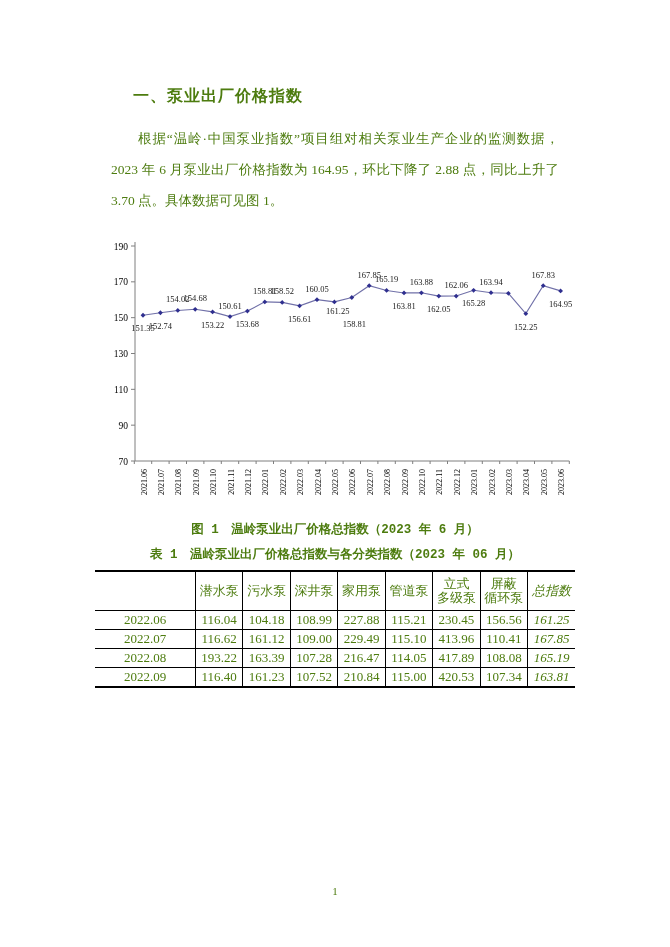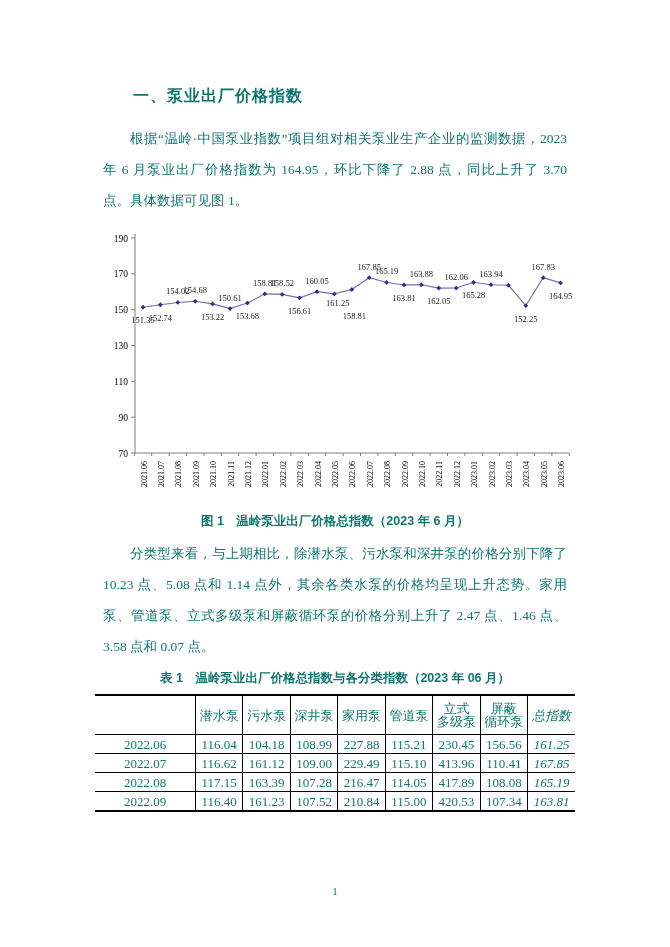--- a/index.html
+++ b/index.html
@@ -3,39 +3,39 @@
 <meta charset="utf-8">
 <style>
   html,body{margin:0;padding:0;background:#888;}
   .page{
     position:relative;
     width:670px;height:947px;
     background:#ffffff;
     box-sizing:border-box;
     padding:86px 95px 0 95px;
     font-family:"Liberation Serif","DejaVu Serif",serif;
-    color:#0f766e;
+    color:#4d7c0f;
     overflow:hidden;
   }
   .section-title{
     font-family:"Liberation Sans","DejaVu Sans",sans-serif;
     font-size:16px;font-weight:bold;
     margin:0 0 16px 38px;
     letter-spacing:1px;
   }
   .para{
     font-size:13.5px;
     line-height:31.2px;
     text-align:justify;
     text-indent:2em;
-    margin:8px;
+    margin:16px;
   }
   .chart-wrap{margin:2px 0 0 0;}
   .fig-caption,.tbl-caption{
-    font-family:Liberation Sans, sans-serif;
+    font-family:Liberation Mono, monospace;
     font-size:12.5px;font-weight:bold;
     text-align:center;
     margin:0;
   }
   .fig-caption{margin:0 0 6px 0;}
   .tbl-caption{margin:8px 0 7px 0;}
   table.idx{
     width:480px;
     border-collapse:collapse;
     border-top:2.5px solid #000;
@@ -191,21 +191,20 @@
         <text x="378.59999999999997" y="73.28999999999999" font-size="8.5" text-anchor="middle" fill="#1a1a1a">165.28</text>
         <text x="396" y="51.69083333333333" font-size="8.5" text-anchor="middle" fill="#1a1a1a">163.94</text>
         <text x="430.79999999999995" y="96.63541666666666" font-size="8.5" text-anchor="middle" fill="#1a1a1a">152.25</text>
         <text x="448.2" y="44.72124999999997" font-size="8.5" text-anchor="middle" fill="#1a1a1a">167.83</text>
         <text x="465.59999999999997" y="73.88125000000002" font-size="8.5" text-anchor="middle" fill="#1a1a1a">164.95</text>
       </svg>
   </div>
 
   <p class="fig-caption">图 1　温岭泵业出厂价格总指数（2023 年 6 月）</p>
 
-  <p class="para">分类型来看，与上期相比，除潜水泵、污水泵和深井泵的价格分别下降了 10.23 点、5.08 点和 1.14 点外，其余各类水泵的价格均呈现上升态势。家用泵、管道泵、立式多级泵和屏蔽循环泵的价格分别上升了 2.47 点、1.46 点、3.58 点和 0.07 点。</p>
 
   <p class="tbl-caption">表 1　温岭泵业出厂价格总指数与各分类指数（2023 年 06 月）</p>
 
   <table class="idx">
     <thead>
         <tr id="tbl-head-row">
           <th></th>
           <th>潜水泵</th>
           <th>污水泵</th>
           <th>深井泵</th>
@@ -236,21 +235,21 @@
           <td>161.12</td>
           <td>109.00</td>
           <td>229.49</td>
           <td>115.10</td>
           <td>413.96</td>
           <td>110.41</td>
           <td>167.85</td>
         </tr>
         <tr>
           <td>2022.08</td>
-          <td>117.15</td>
+          <td>193.22</td>
           <td>163.39</td>
           <td>107.28</td>
           <td>216.47</td>
           <td>114.05</td>
           <td>417.89</td>
           <td>108.08</td>
           <td>165.19</td>
         </tr>
         <tr>
           <td>2022.09</td>

